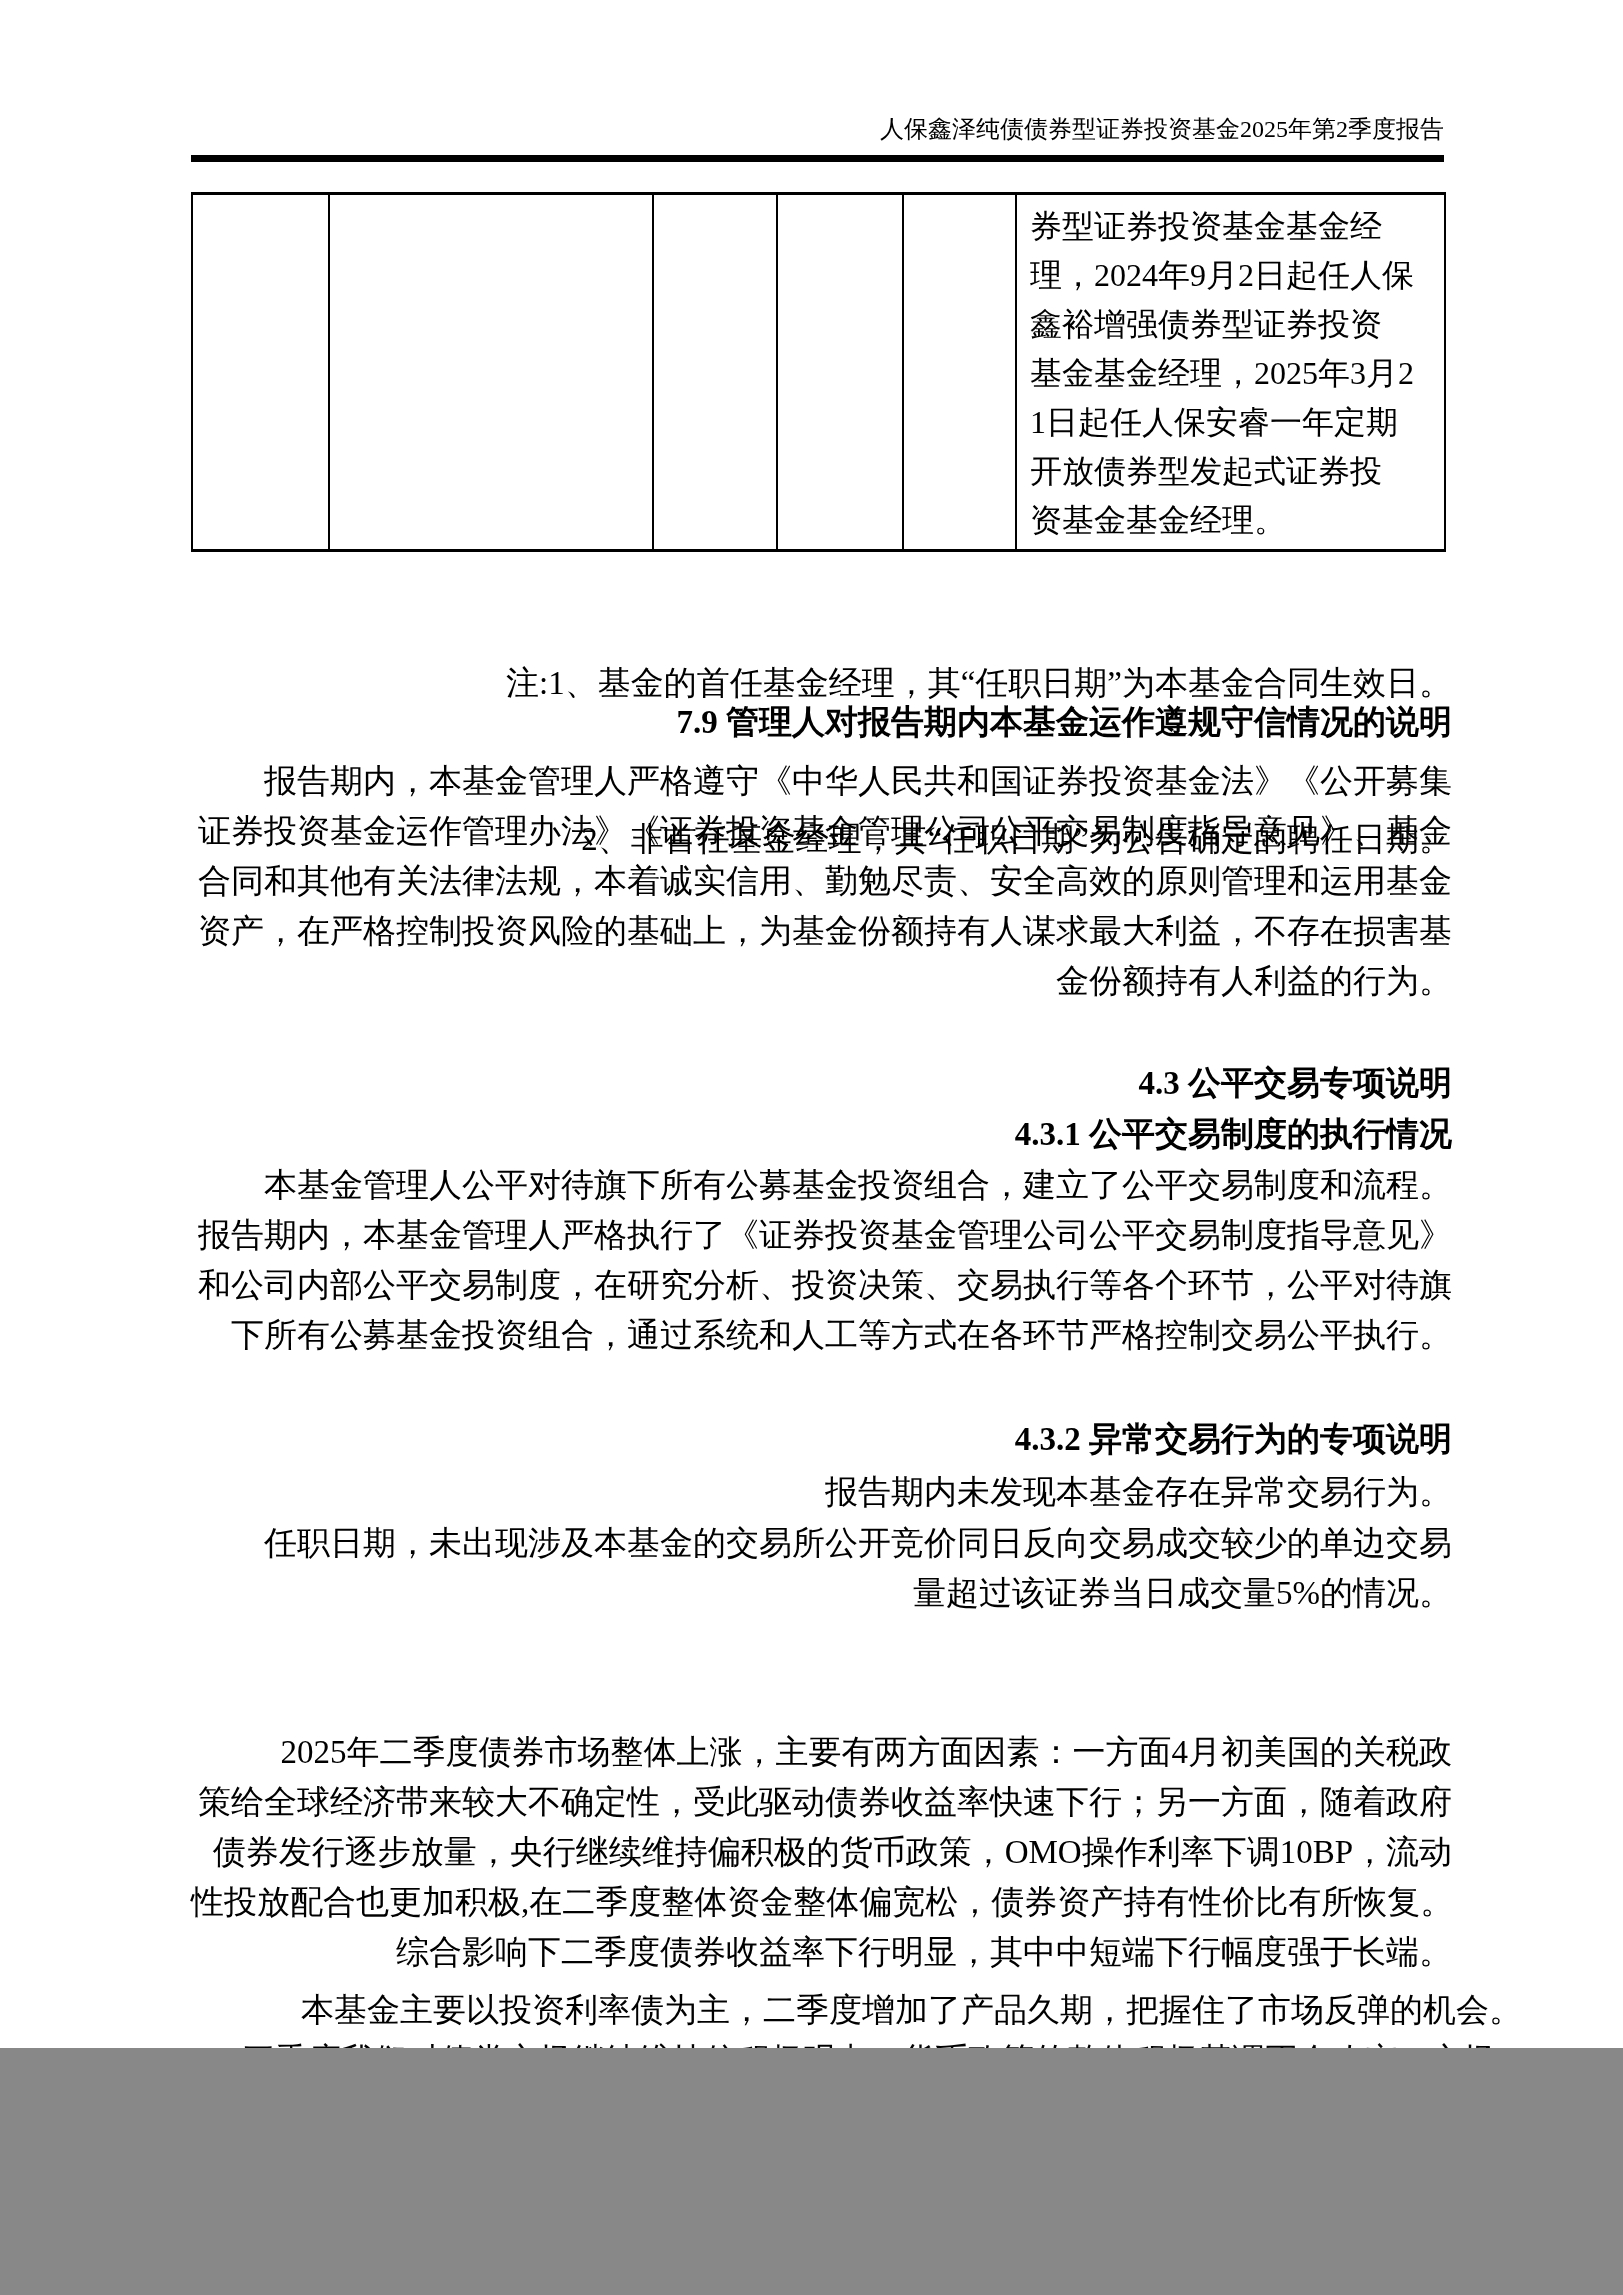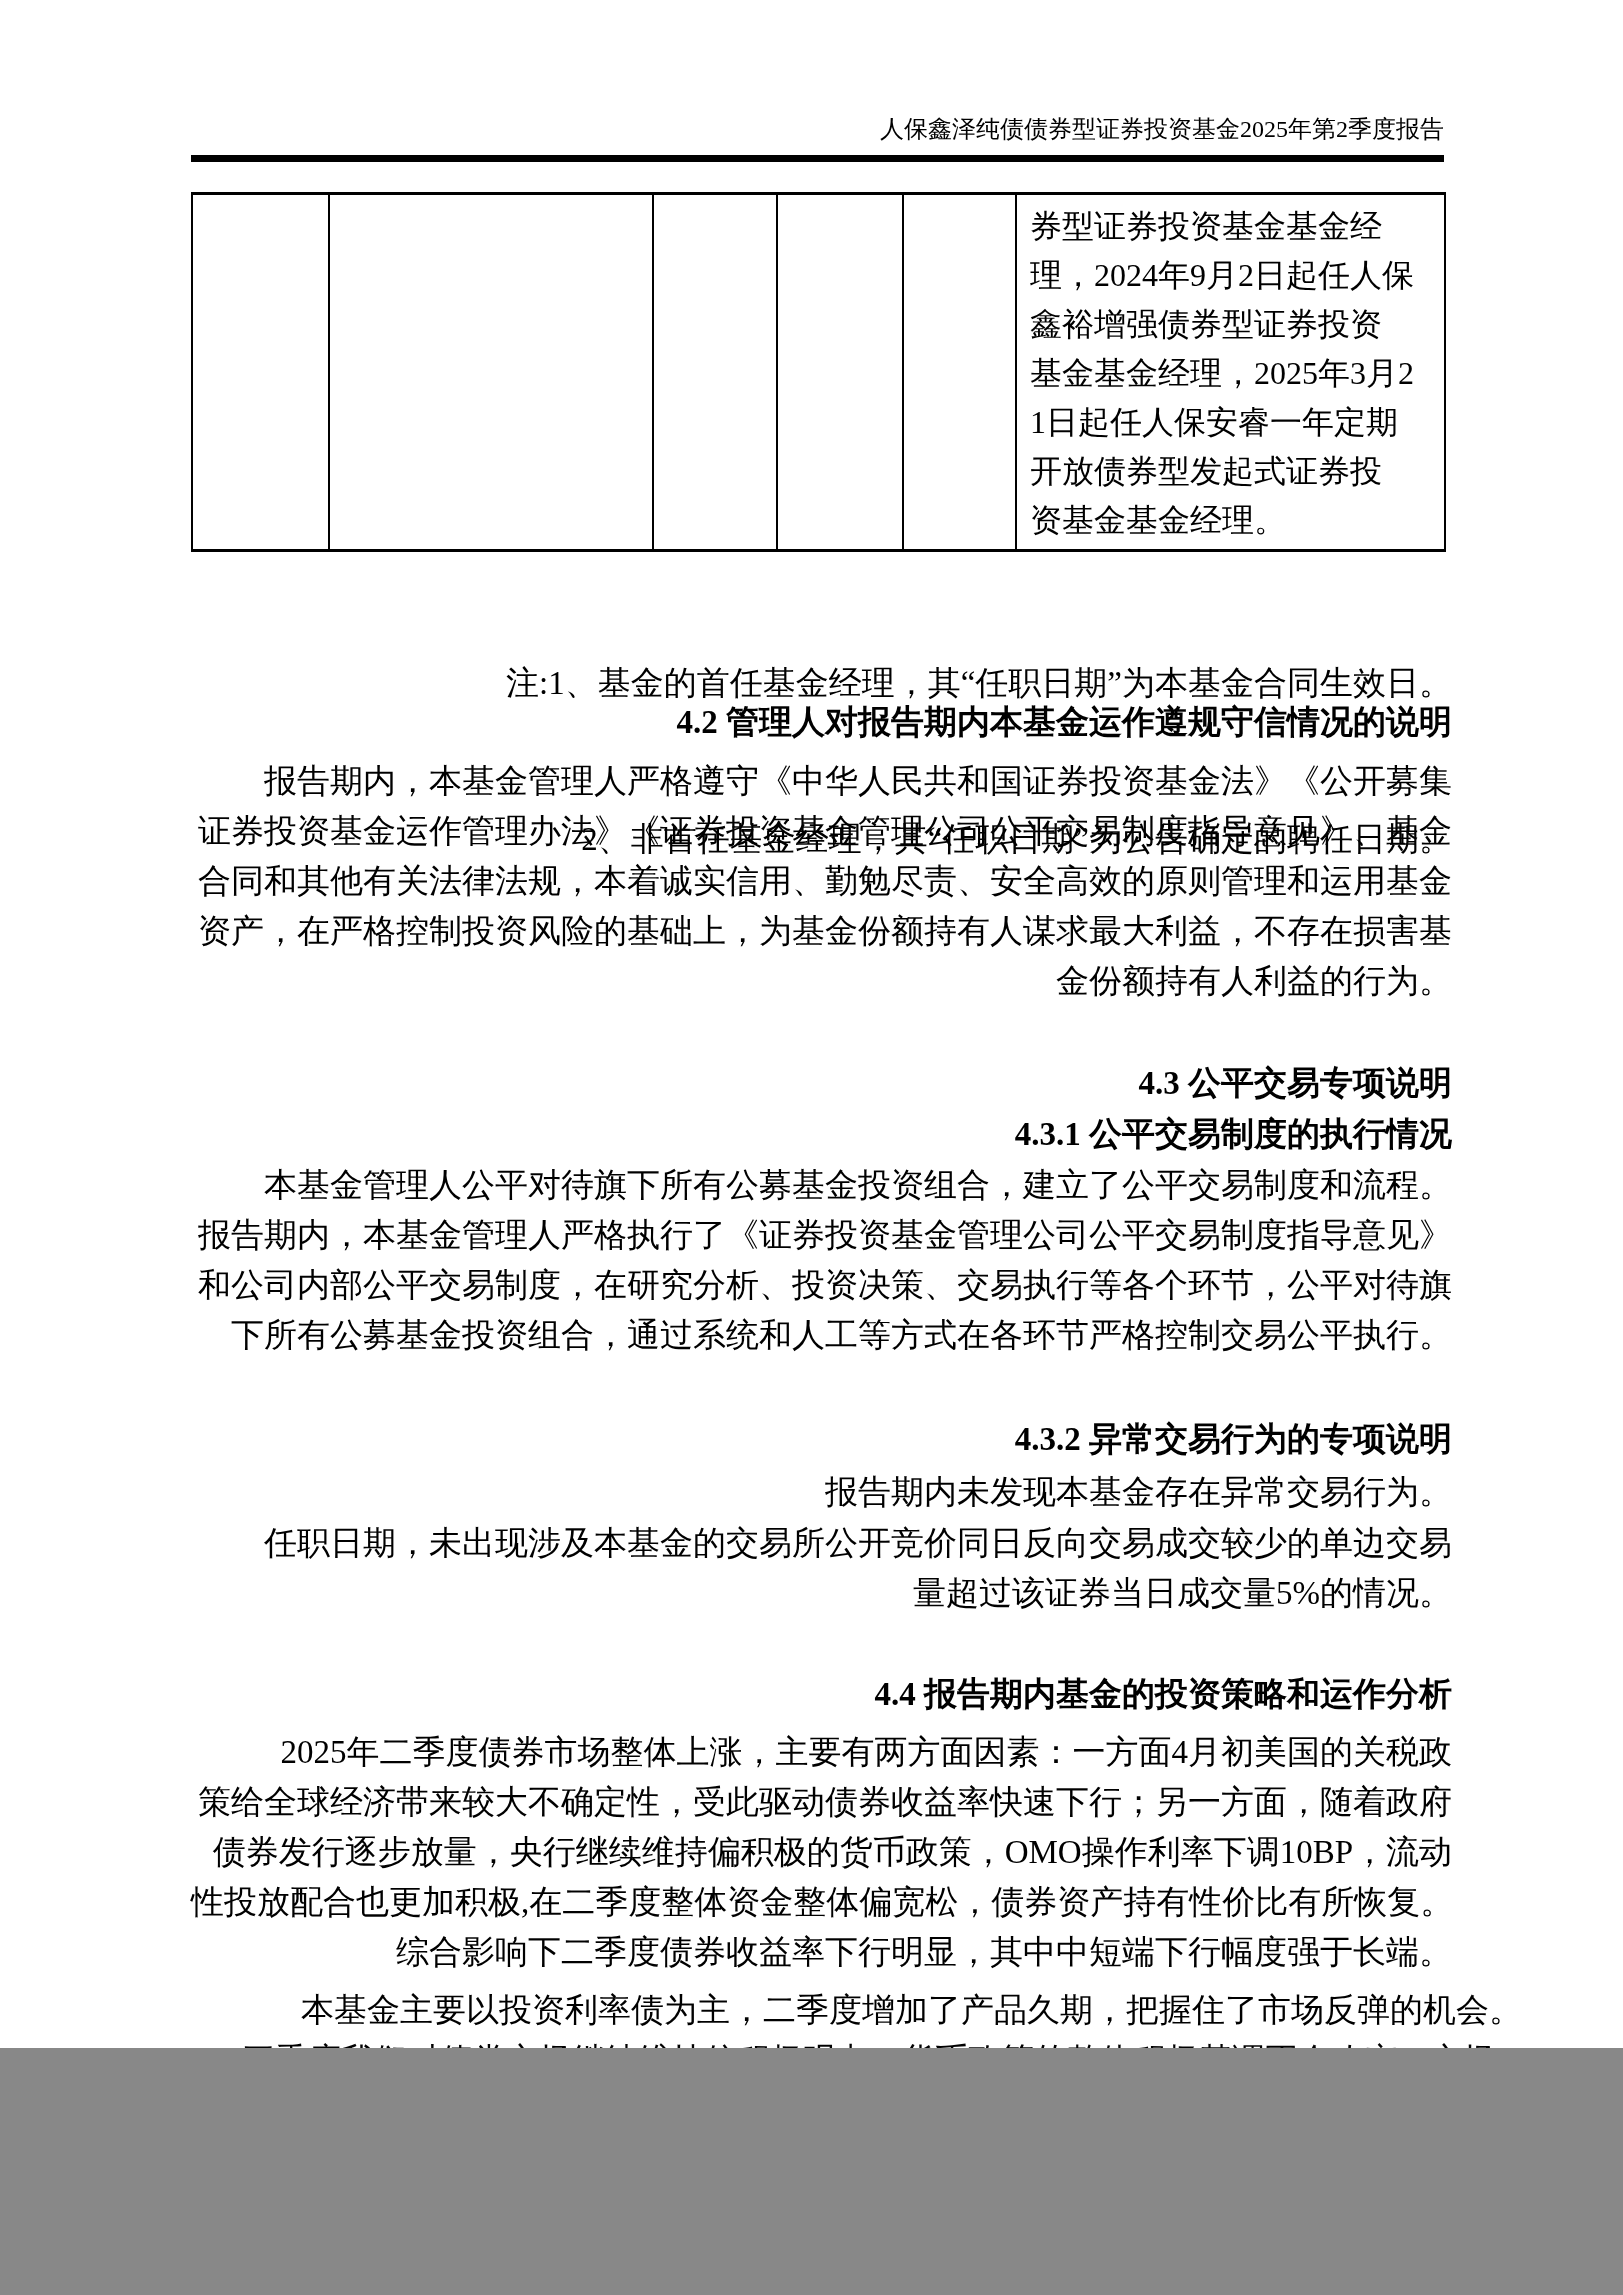--- a/index.html
+++ b/index.html
@@ -131,41 +131,40 @@
 资基金基金经理。</td>
       </tr>
     </tbody>
   </table>
 
   <div class="block notes" id="note-block">
     <div>注:1、基金的首任基金经理，其“任职日期”为本基金合同生效日。</div>
     <div>2、非首任基金经理，其“任职日期”为公告确定的聘任日期。</div>
   </div>
 
-  <div class="block heading" id="h42">4.2 管理人对报告期内本基金运作遵规守信情况的说明</div>
+  <div class="block heading" id="h42">7.9 管理人对报告期内本基金运作遵规守信情况的说明</div>
   <div class="block" id="p42">　　报告期内，本基金管理人严格遵守《中华人民共和国证券投资基金法》《公开募集
 证券投资基金运作管理办法》《证券投资基金管理公司公平交易制度指导意见》、基金
 合同和其他有关法律法规，本着诚实信用、勤勉尽责、安全高效的原则管理和运用基金
 资产，在严格控制投资风险的基础上，为基金份额持有人谋求最大利益，不存在损害基
 金份额持有人利益的行为。</div>
 
   <div class="block heading" id="h43">4.3 公平交易专项说明</div>
 
   <div class="block heading" id="h431">4.3.1 公平交易制度的执行情况</div>
   <div class="block" id="p431">　　本基金管理人公平对待旗下所有公募基金投资组合，建立了公平交易制度和流程。
 报告期内，本基金管理人严格执行了《证券投资基金管理公司公平交易制度指导意见》
 和公司内部公平交易制度，在研究分析、投资决策、交易执行等各个环节，公平对待旗
 下所有公募基金投资组合，通过系统和人工等方式在各环节严格控制交易公平执行。</div>
 
   <div class="block heading" id="h432">4.3.2 异常交易行为的专项说明</div>
   <div class="block" id="p432a">　　报告期内未发现本基金存在异常交易行为。</div>
   <div class="block" id="p432b">　　任职日期，未出现涉及本基金的交易所公开竞价同日反向交易成交较少的单边交易
 量超过该证券当日成交量5%的情况。</div>
 
-  <div class="block heading" id="h44">4.4 报告期内基金的投资策略和运作分析</div>
   <div class="block" id="p44a">　　2025年二季度债券市场整体上涨，主要有两方面因素：一方面4月初美国的关税政
 策给全球经济带来较大不确定性，受此驱动债券收益率快速下行；另一方面，随着政府
 债券发行逐步放量，央行继续维持偏积极的货币政策，OMO操作利率下调10BP，流动
 性投放配合也更加积极,在二季度整体资金整体偏宽松，债券资产持有性价比有所恢复。
 综合影响下二季度债券收益率下行明显，其中中短端下行幅度强于长端。</div>
   <div class="block" id="p44b">　　本基金主要以投资利率债为主，二季度增加了产品久期，把握住了市场反弹的机会。
 三季度我们对债券市场继续维持偏积极观点，货币政策的整体积极基调不会改变，市场</div>
 
   <div class="footer">第8页，共14页</div>
 

